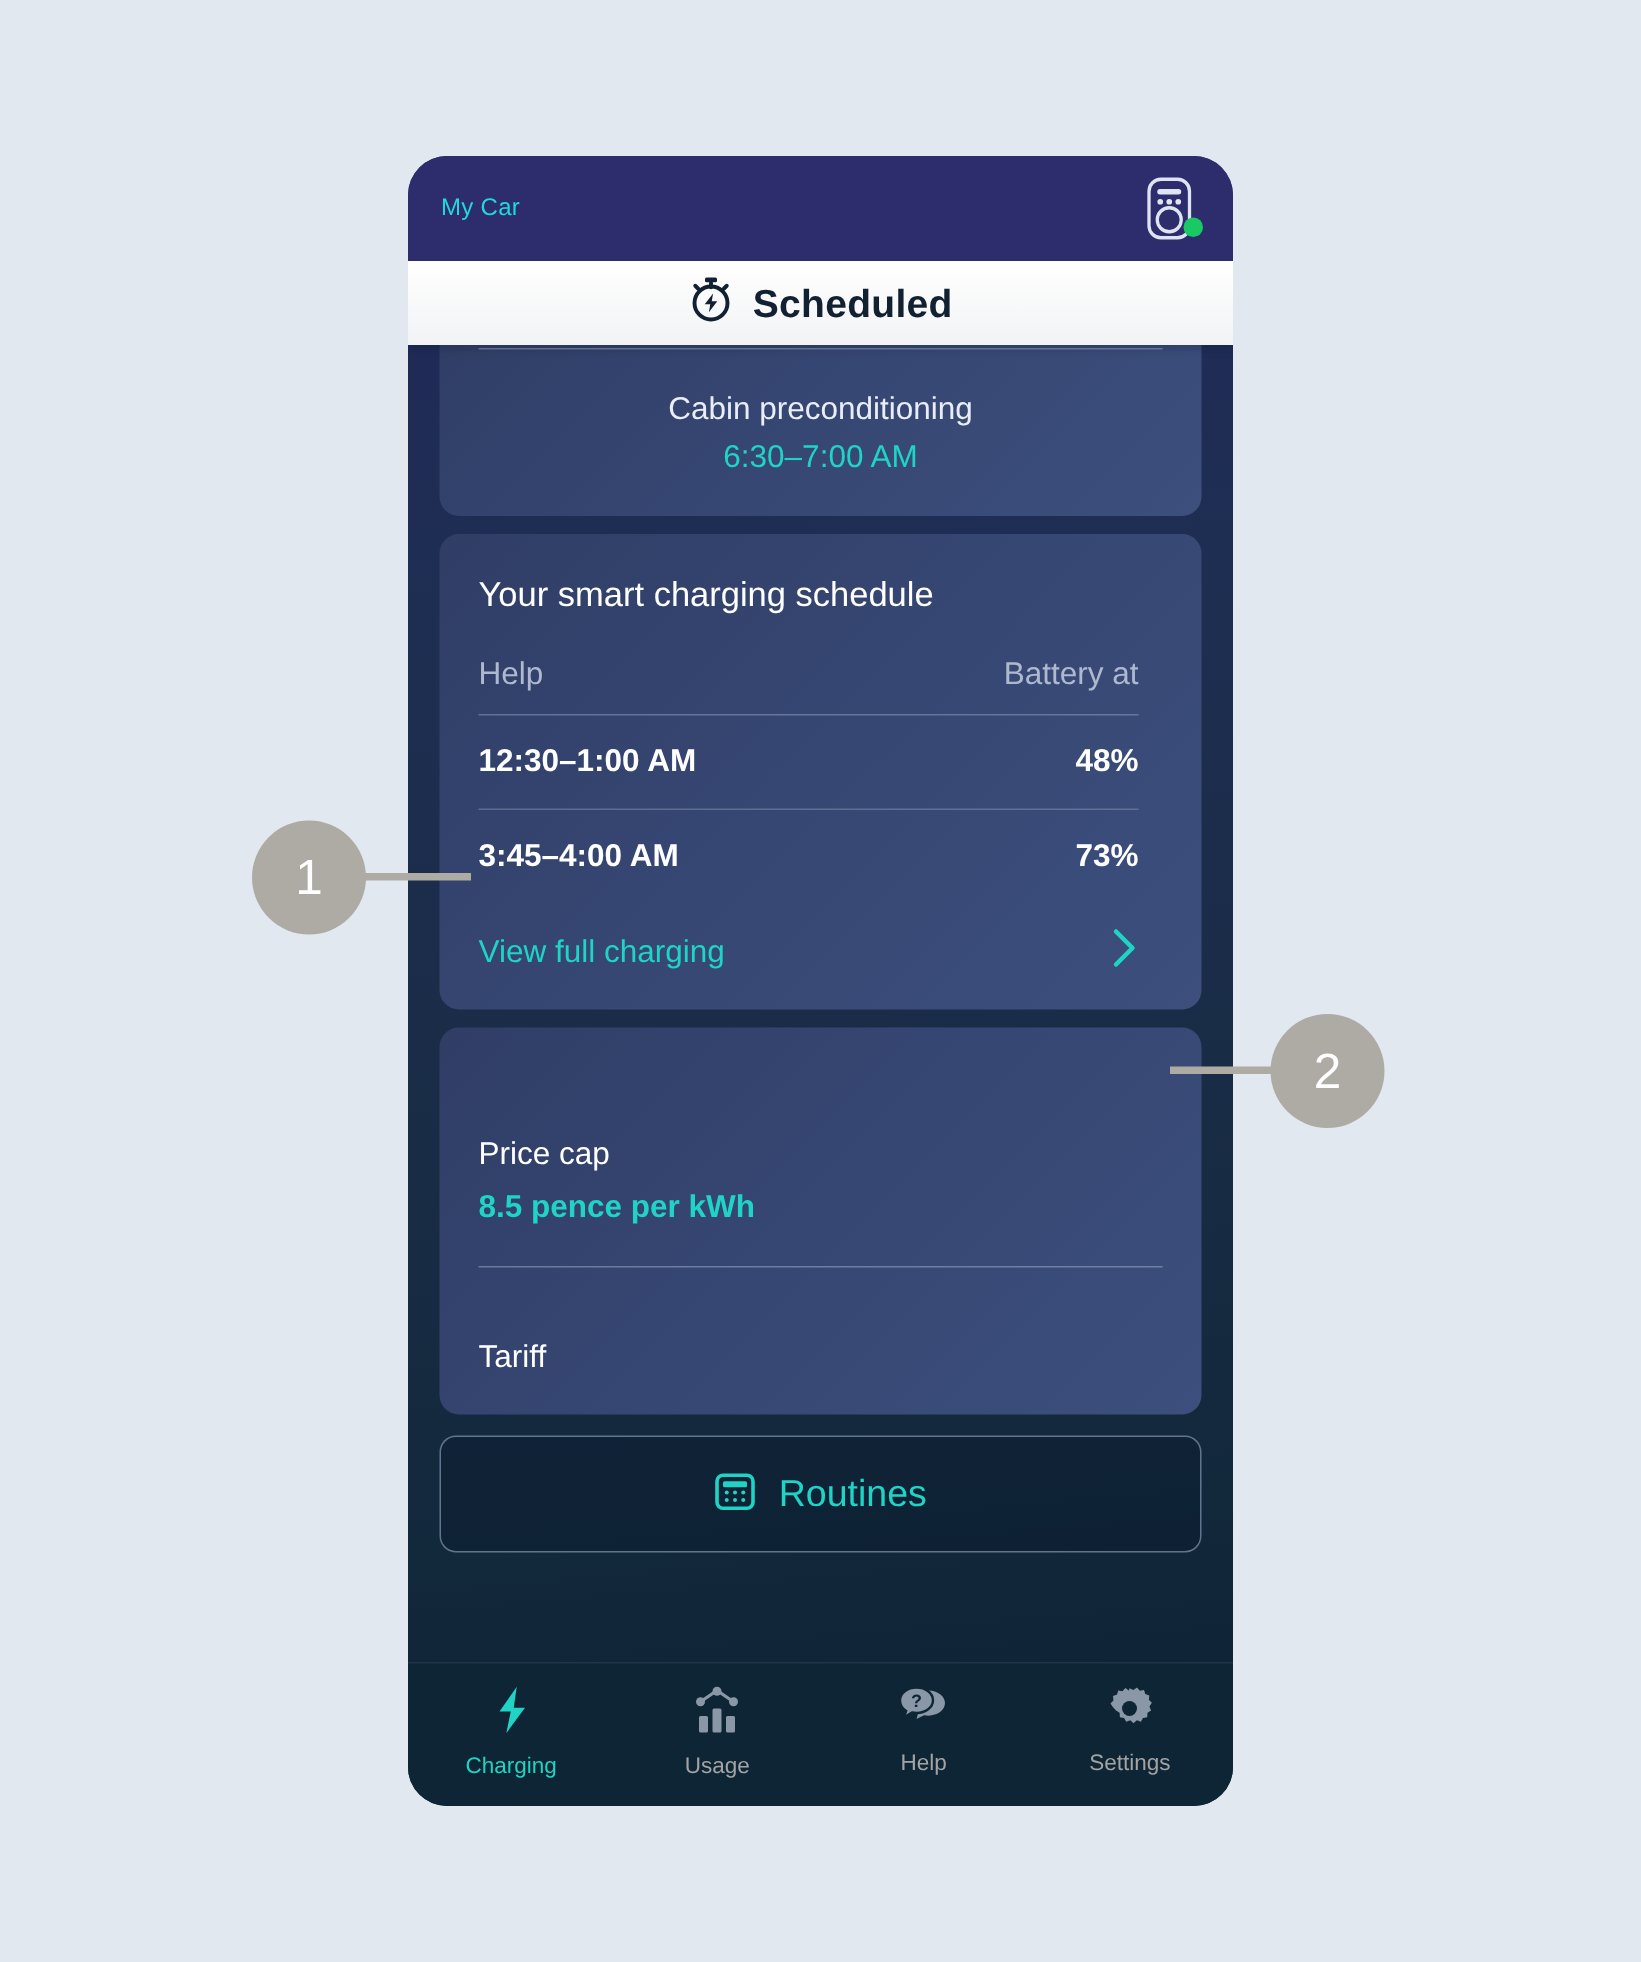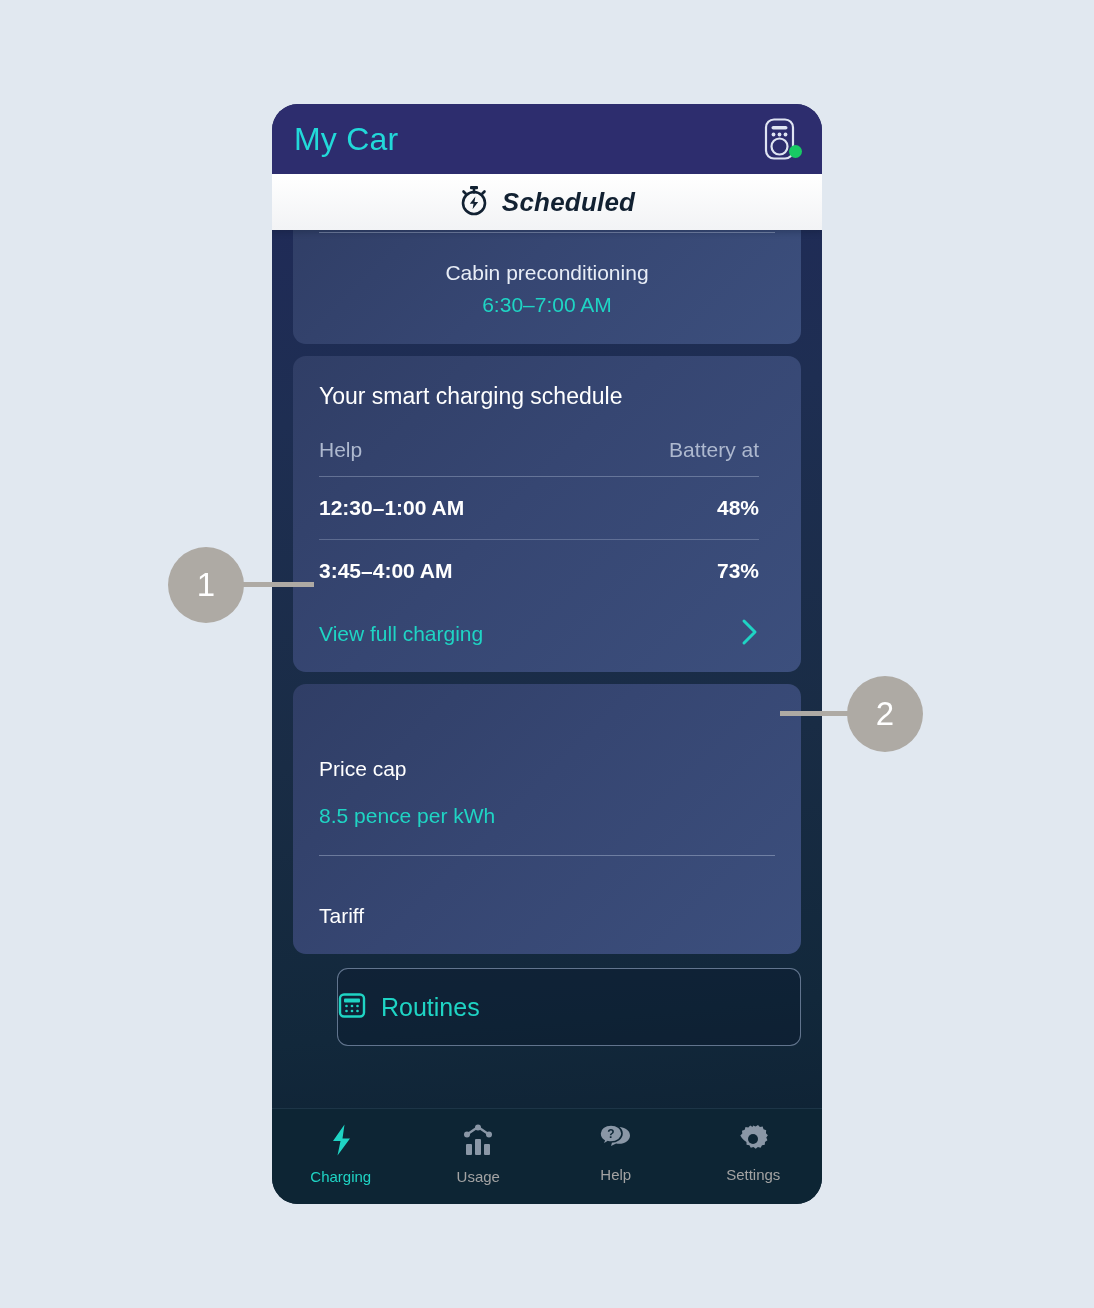--- a/index.html
+++ b/index.html
@@ -34,21 +34,21 @@
     display: flex;
     align-items: center;
     justify-content: space-between;
     padding: 0 22px 0 22px;
     box-sizing: border-box;
     position: relative;
     z-index: 4;
   }
   #app-title {
     color: #22d9d9;
-    font-size: 32px;
+    font-size: 16px;
     letter-spacing: .2px;
   }
   .charger-icon-wrap {
     position: relative;
     width: 40px;
     height: 44px;
   }
   .status-dot {
     position: absolute;
     right: -2px;
@@ -63,21 +63,20 @@
   #scheduled-bar {
     height: 56px;
     background: linear-gradient(180deg, #ffffff 0%, #f2f3f5 100%);
     display: flex;
     align-items: center;
     justify-content: center;
     gap: 13px;
     position: relative;
     z-index: 3;
     box-shadow: 0 2px 6px rgba(10, 20, 40, .28);
-    font-style: italic;
   }
   #scheduled-label {
     color: #122132;
     font-size: 26px;
     font-weight: bold;
     letter-spacing: .2px;
   }
 
   
   #screen-body {
@@ -167,40 +166,41 @@
     padding: 25px 26px 26px 26px;
   }
   .kv-label {
     color: #ffffff;
     font-size: 21px;
     margin-top: 48px;
   }
   .kv-value {
     color: #1fd4c4;
     font-size: 21px;
-    margin-top: 23px;
+    margin-top: 11px;
+    font-weight: bold;
   }
   .kv-rule {
     height: 1px;
     background: rgba(200, 212, 235, .38);
     margin: 27px 0 25px 0;
   }
 
   
   #routines-button {
     margin-top: 14px;
     height: 76px;
     border: 1px solid rgba(168, 186, 215, .55);
     border-radius: 11px;
     background: rgba(10, 26, 44, .40);
     display: flex;
     align-items: center;
+    justify-content: center;
     gap: 15px;
     cursor: pointer;
-    margin-left: 44px;
   }
   #routines-label {
     color: #1fd4c4;
     font-size: 25px;
   }
 
   
   #bottom-nav {
     position: absolute;
     left: 0;

